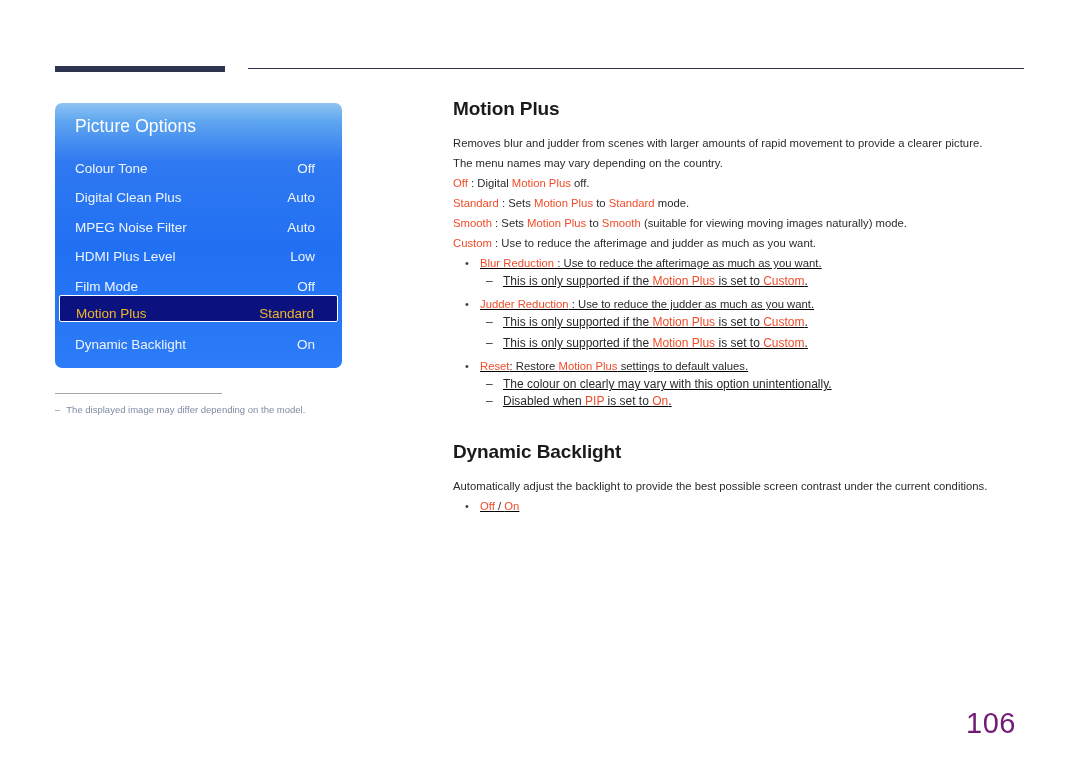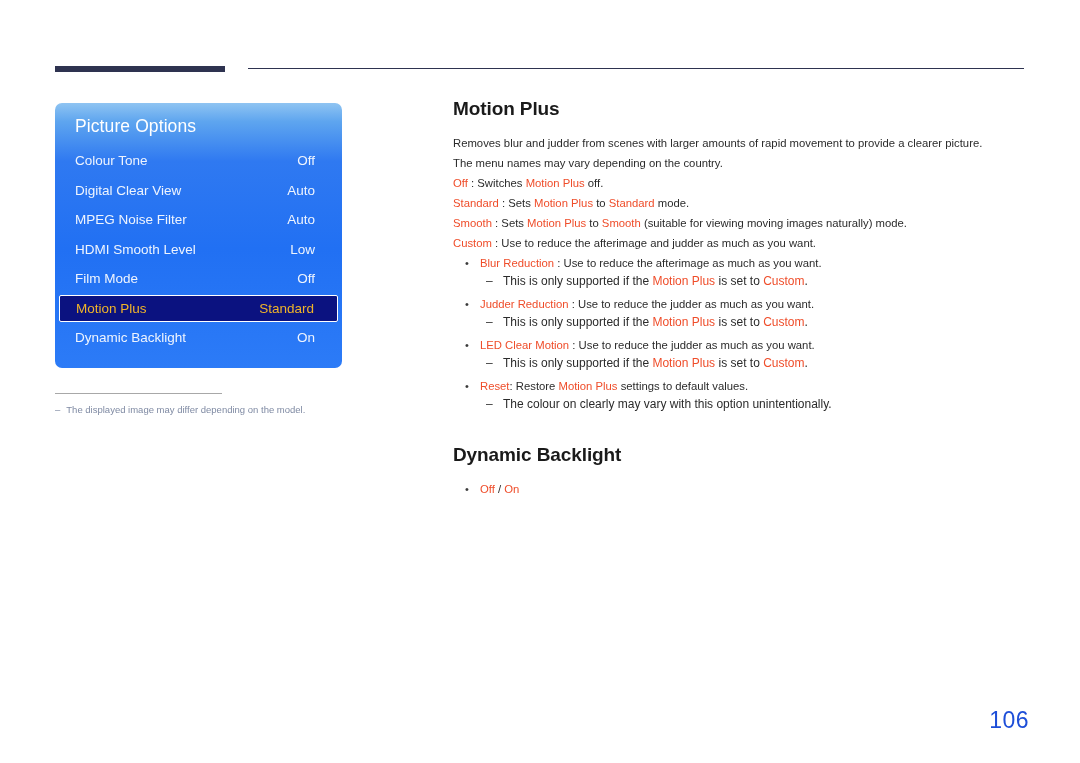--- a/index.html
+++ b/index.html
@@ -69,21 +69,21 @@
     position: absolute;
     left: 0;
     top: 43px;
     width: 287px;
   }
 
   .osd-row {
     position: relative;
     height: 29.5px;
     display: flex;
-    align-items: center;
+    align-items: flex-end;
     padding: 0 27px 0 20px;
     color: #eef4fe;
     font-size: 13.5px;
   }
   .osd-row .lbl { flex: 1 1 auto; white-space: nowrap; }
   .osd-row .val { flex: 0 0 auto; white-space: nowrap; }
 
   .osd-row.selected {
     background: #0b1280;
     border: 1.6px solid #ffffff;
@@ -140,21 +140,21 @@
   p.para {
     font-size: 11.3px;
     color: #2b2b2b;
     line-height: 20px;
     margin: 0;
     white-space: nowrap;
   }
 
   .or { color: #ef4d2a; }
 
-  ul.bullets { list-style: none; margin: 0; padding: 0; }
+  ul.bullets { list-style: none; margin: 0; padding: 0; text-decoration: underline; }
 
   li.b1 {
     position: relative;
     font-size: 11.3px;
     color: #2b2b2b;
     line-height: 20px;
     padding-left: 27px;
     white-space: nowrap;
   }
   li.b1::before {
@@ -180,24 +180,24 @@
     left: 33px;
     top: 0;
     color: #3a3a3a;
   }
 
   .sp4 { height: 4px; }
 
   
   .pageno {
     position: absolute;
-    right: 51px;
+    right: 64px;
     top: 707px;
-    font-size: 23px;
-    color: #1d4ed8;
+    font-size: 29px;
+    color: #701a75;
     letter-spacing: .5px;
   }
 </style>
 </head>
 <body>
 
 <div class="page">
 
   <div class="rule-thick"></div>
   <div class="rule-thin"></div>
@@ -205,31 +205,31 @@
   <div class="osd">
     <div class="osd-title">Picture Options</div>
     <div class="osd-list">
 
       <div class="osd-row">
         <span class="lbl">Colour Tone</span>
         <span class="val">Off</span>
       </div>
 
       <div class="osd-row">
-        <span class="lbl">Digital Clear View</span>
+        <span class="lbl">Digital Clean Plus</span>
         <span class="val">Auto</span>
       </div>
 
       <div class="osd-row">
         <span class="lbl">MPEG Noise Filter</span>
         <span class="val">Auto</span>
       </div>
 
       <div class="osd-row">
-        <span class="lbl">HDMI Smooth Level</span>
+        <span class="lbl">HDMI Plus Level</span>
         <span class="val">Low</span>
       </div>
 
       <div class="osd-row">
         <span class="lbl">Film Mode</span>
         <span class="val">Off</span>
       </div>
 
       <div class="osd-row selected">
         <span class="lbl">Motion Plus</span>
@@ -251,21 +251,21 @@
   </div>
 
   <div class="content">
 
     <h2 class="sec">Motion Plus</h2>
 
     <p class="para">Removes blur and judder from scenes with larger amounts of rapid movement to provide a clearer picture.</p>
     <p class="para">The menu names may vary depending on the country.</p>
 
     <p class="para">
-      <span class="or">Off</span><span> : Switches </span><span class="or">Motion Plus</span><span> off.</span>
+      <span class="or">Off</span><span> : Digital </span><span class="or">Motion Plus</span><span> off.</span>
     </p>
 
 
     <p class="para">
       <span class="or">Standard</span><span> : Sets </span><span class="or">Motion Plus</span><span> to </span><span class="or">Standard</span><span> mode.</span>
     </p>
 
     <p class="para">
       <span class="or">Smooth</span><span> : Sets </span><span class="or">Motion Plus</span><span> to </span><span class="or">Smooth</span><span> (suitable for viewing moving images naturally) mode.</span>
     </p>
@@ -287,40 +287,41 @@
 
       <li class="b1">
         <span class="or">Judder Reduction</span><span> : Use to reduce the judder as much as you want.</span>
       </li>
       <li class="b2">
         <span>This is only supported if the </span><span class="or">Motion Plus</span><span> is set to </span><span class="or">Custom</span><span>.</span>
       </li>
 
       <li class="sp4"></li>
 
-      <li class="b1">
-        <span class="or">LED Clear Motion</span><span> : Use to reduce the judder as much as you want.</span>
-      </li>
       <li class="b2">
         <span>This is only supported if the </span><span class="or">Motion Plus</span><span> is set to </span><span class="or">Custom</span><span>.</span>
       </li>
 
       <li class="sp4"></li>
 
       <li class="b1">
         <span class="or">Reset</span><span>: Restore </span><span class="or">Motion Plus</span><span> settings to default values.</span>
       </li>
       <li class="b2">
         <span>The colour on clearly may vary with this option unintentionally.</span>
       </li>
+      <li class="b2">
+        <span>Disabled when </span><span class="or">PIP</span><span> is set to </span><span class="or">On</span><span>.</span>
+      </li>
 
     </ul>
 
     <h2 class="sec second">Dynamic Backlight</h2>
 
+    <p class="para">Automatically adjust the backlight to provide the best possible screen contrast under the current conditions.</p>
 
     <ul class="bullets">
       <li class="b1">
         <span class="or">Off</span><span> / </span><span class="or">On</span>
       </li>
     </ul>
 
   </div>
 
   <div class="pageno">106</div>

